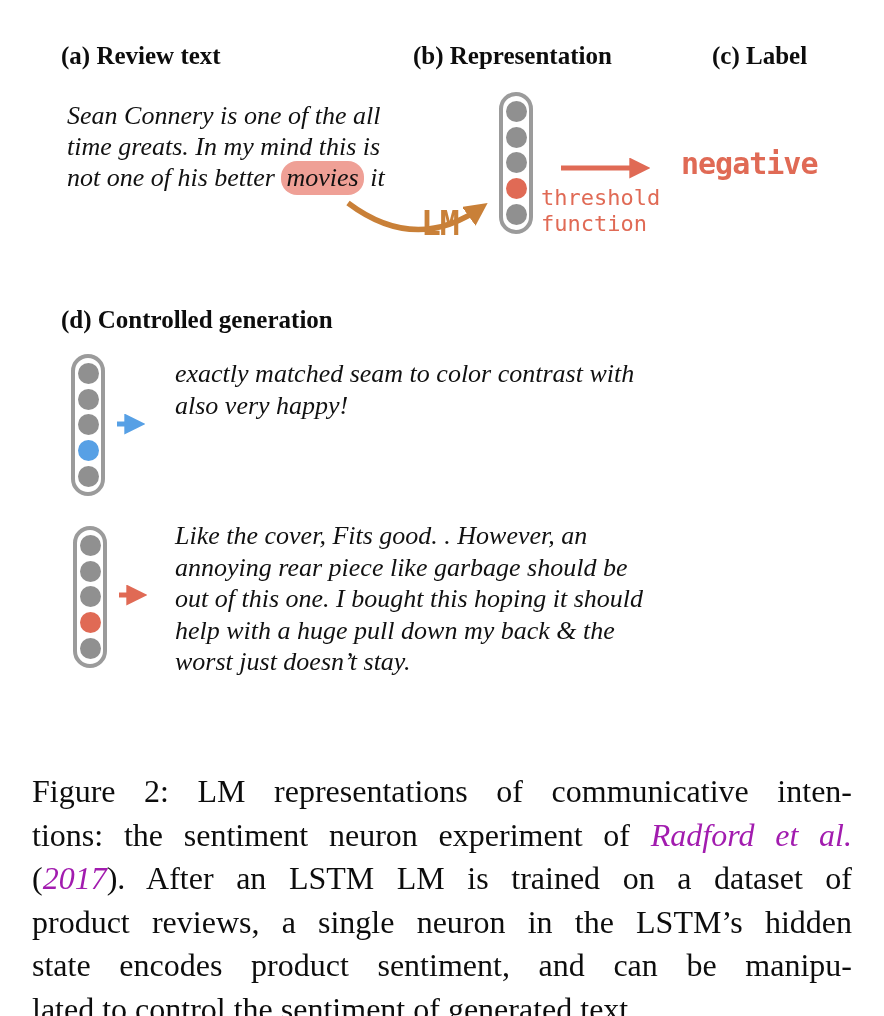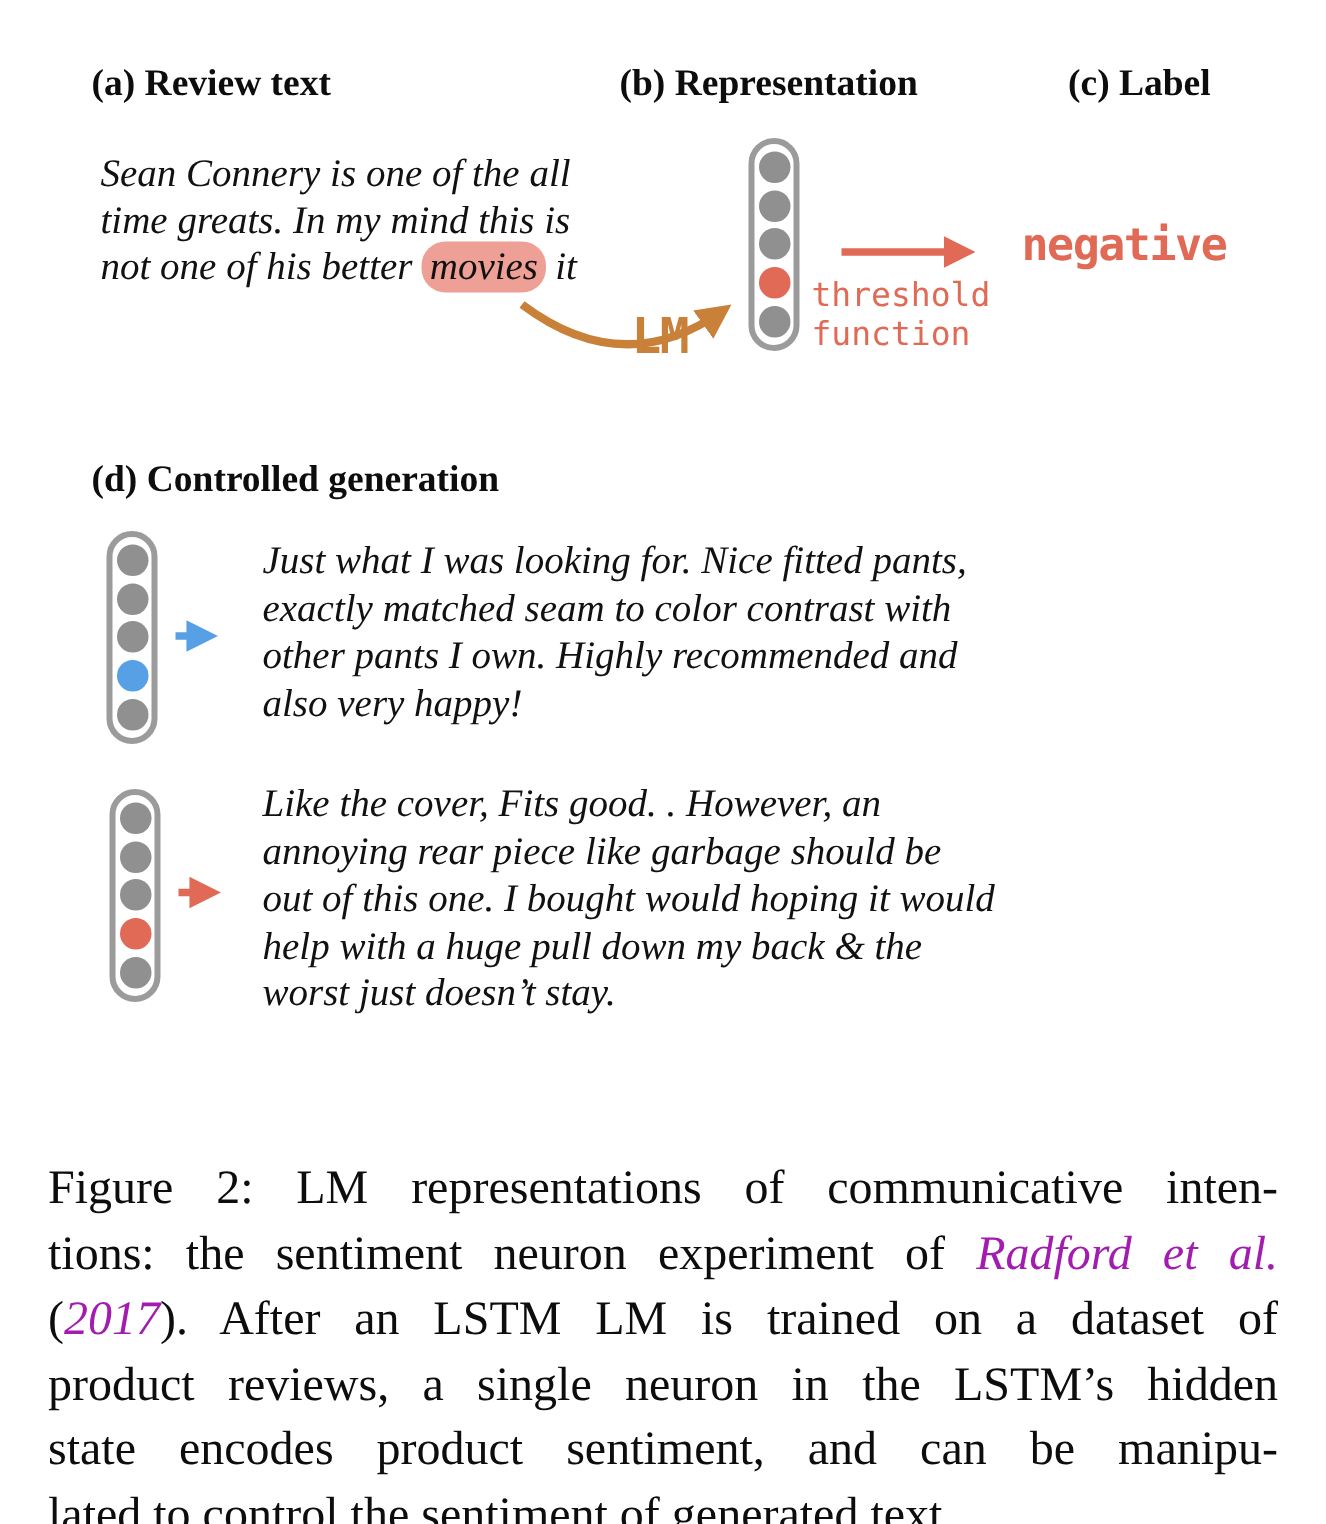--- a/index.html
+++ b/index.html
@@ -98,37 +98,35 @@
   <div class="hdr" style="left:61px; top:306px">(d) Controlled generation</div>
 
   <div class="capsule" style="left:71px; top:354px">
       <div class="dot" style="background: rgb(144, 144, 144);"></div>
       <div class="dot" style="background: rgb(144, 144, 144);"></div>
       <div class="dot" style="background: rgb(144, 144, 144);"></div>
       <div class="dot" style="background: rgb(87, 160, 229);"></div>
       <div class="dot" style="background: rgb(144, 144, 144);"></div>
     </div>
   <div class="gen-text" style="left:175px; top:358px">
-    <div>Just what I was looking for. Nice fitted pants,</div>
     <div>exactly matched seam to color contrast with</div>
-    <div>other pants I own. Highly recommended and</div>
     <div>also very happy!</div>
   </div>
 
   <div class="capsule" style="left:73px; top:526px">
       <div class="dot" style="background: rgb(144, 144, 144);"></div>
       <div class="dot" style="background: rgb(144, 144, 144);"></div>
       <div class="dot" style="background: rgb(144, 144, 144);"></div>
       <div class="dot" style="background: rgb(224, 106, 85);"></div>
       <div class="dot" style="background: rgb(144, 144, 144);"></div>
     </div>
   <div class="gen-text" style="left:175px; top:520px">
     <div>Like the cover, Fits good. . However, an</div>
     <div>annoying rear piece like garbage should be</div>
-    <div>out of this one. I bought would hoping it would</div>
+    <div>out of this one. I bought this hoping it should</div>
     <div>help with a huge pull down my back &amp; the</div>
     <div>worst just doesn’t stay.</div>
   </div>
 
   <div class="caption">
     <div class="jline">Figure 2: LM representations of communicative inten-</div>
     <div class="jline"><span>tions: the sentiment neuron experiment of </span><span class="link">Radford et al.</span></div>
     <div class="jline"><span>(</span><span class="link">2017</span><span>). After an LSTM LM is trained on a dataset of</span></div>
     <div class="jline">product reviews, a single neuron in the LSTM’s hidden</div>
     <div class="jline">state encodes product sentiment, and can be manipu-</div>

